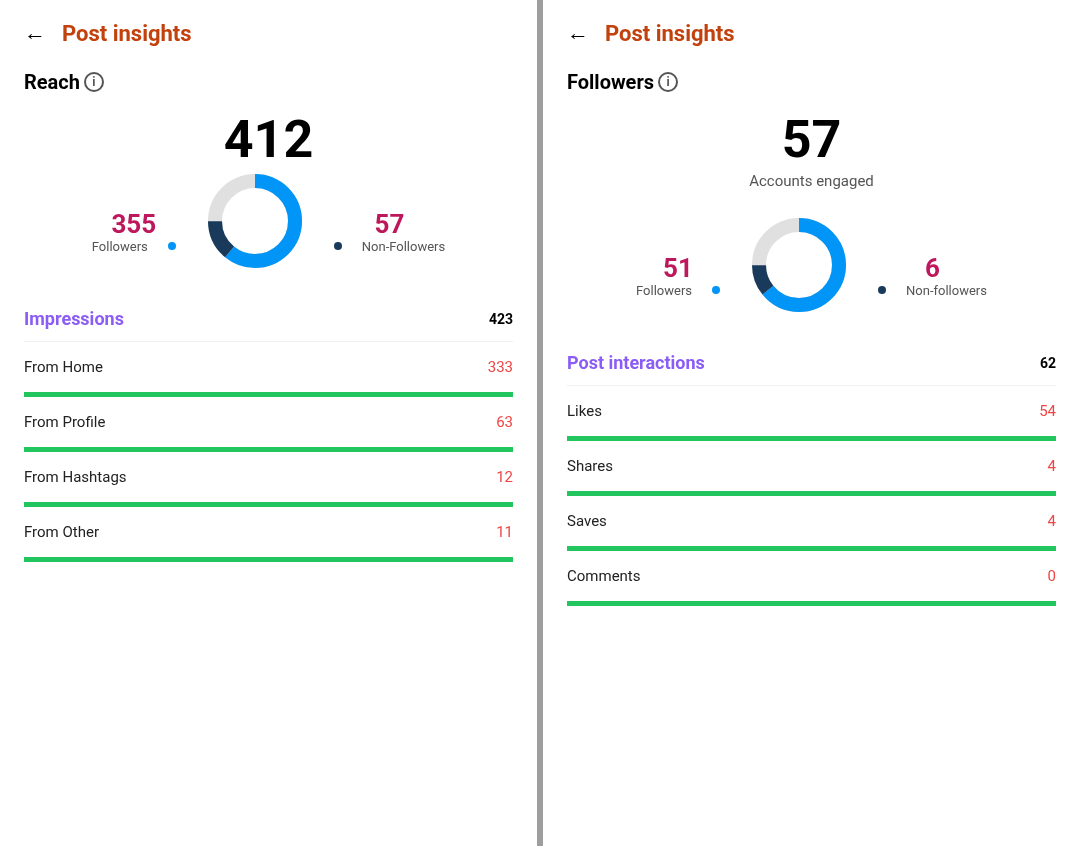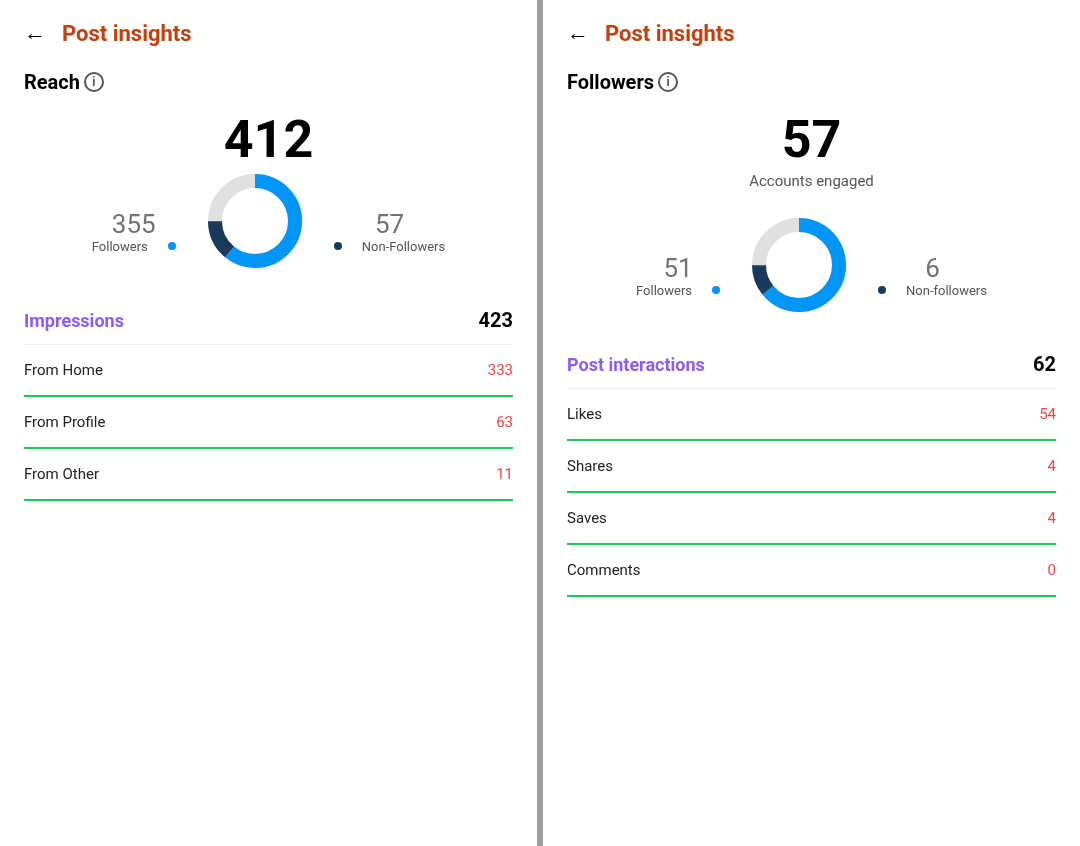--- a/index.html
+++ b/index.html
@@ -80,22 +80,22 @@
       align-items: center;
       justify-content: center;
       gap: 24px;
       margin-bottom: 32px;
     }
     .donut-label {
       text-align: center;
     }
     .donut-number {
       font-size: 26px;
-      font-weight: 400;
-      color: #737373;
+      font-weight: 700;
+      color: #be185d;
       margin-top: 20px;
     }
     .donut-sub {
       font-size: 13px;
       color: #555;
       display: flex;
       align-items: center;
       gap: 20px;
       justify-content: center;
     }
@@ -111,40 +111,40 @@
     .donut-container {
       width: 110px;
       height: 110px;
       flex-shrink: 0;
     }
     .section-row {
       display: flex;
       justify-content: space-between;
       align-items: center;
       padding: 16px 0;
-      border-bottom: 2px solid #22c55e;
+      border-bottom: 5px solid #22c55e;
     }
     .section-row:first-child {
       border-top: 1px solid #f0f0f0;
       margin-top: 8px;
     }
     .section-header-row {
       display: flex;
       justify-content: space-between;
       align-items: center;
       padding-bottom: 4px;
       margin-bottom: 0;
     }
     .section-header-label {
       font-size: 18px;
       font-weight: 700;
       color: #8b5cf6;
     }
     .section-header-value {
-      font-size: 20px;
+      font-size: 14px;
       font-weight: 700;
       color: #000;
     }
     .row-label {
       font-size: 15px;
       color: #222;
     }
     .row-value {
       font-size: 15px;
       color: #ef4444;
@@ -204,20 +204,24 @@
   <div>
     <div class="section-row">
       <span class="row-label">From Home</span>
       <span class="row-value">333</span>
     </div>
     <div class="section-row">
       <span class="row-label">From Profile</span>
       <span class="row-value">63</span>
     </div>
     <div class="section-row">
+      <span class="row-label">From Hashtags</span>
+      <span class="row-value">12</span>
+    </div>
+    <div class="section-row">
       <span class="row-label">From Other</span>
       <span class="row-value">11</span>
     </div>
   </div>
 </div>
 
 <div class="divider"></div>
 
 <div class="panel">
 

